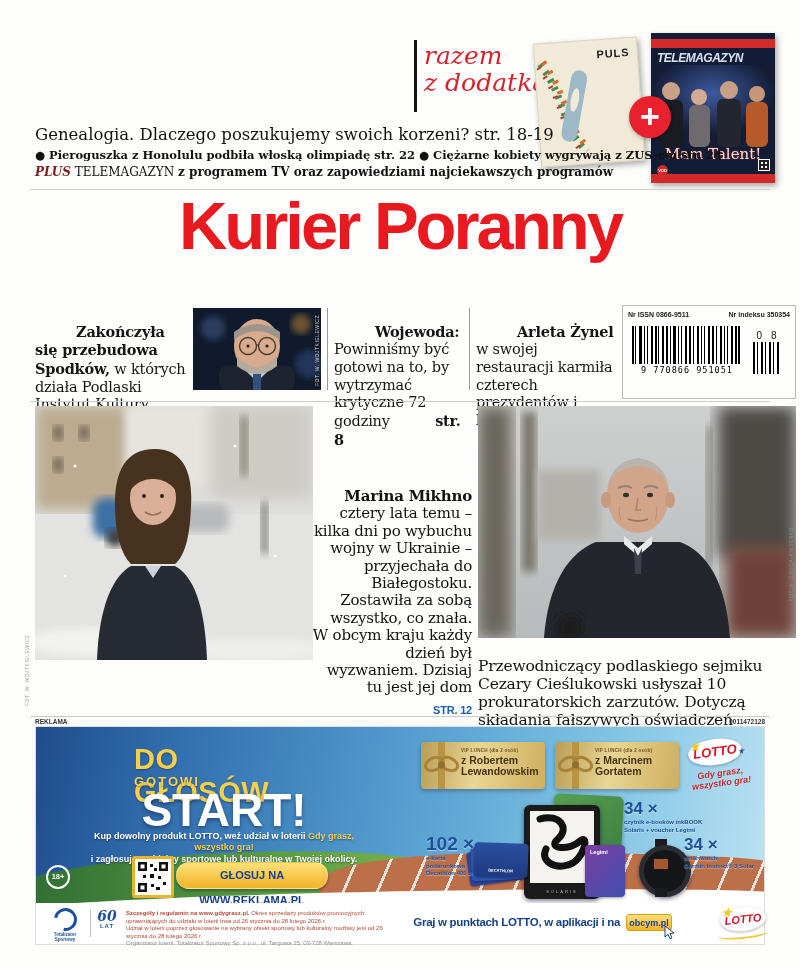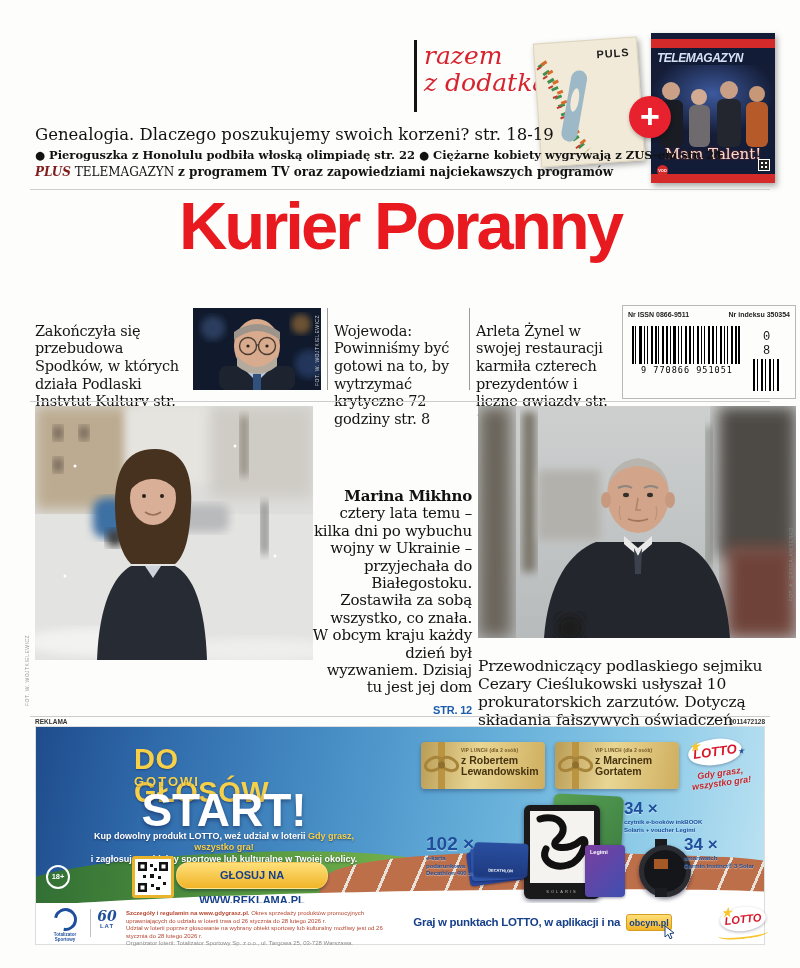--- a/index.html
+++ b/index.html
@@ -36,36 +36,36 @@
   
   .kp-title{left:0;top:192px;width:100%;text-align:center;font-size:67px;font-weight:800;letter-spacing:-3px;color:#e8191f;line-height:1;}
   .dateline{left:30px;top:276px;width:740px;height:24px;border-top:1px solid #555;border-bottom:2px solid #1a1a1a;
             display:flex;align-items:center;justify-content:space-between;}
   .dateline .blk{font-size:9px;font-weight:bold;line-height:1.15;color:#111;}
   .dateline .ctr{font-size:11px;font-weight:bold;}
   .dateline .rgt{text-align:right;}
 
   
   .teaser{font-family:"DejaVu Serif",serif;font-size:14.5px;line-height:1.22;color:#151515;letter-spacing:-0.2px;}
-  .teaser b{font-weight:normal;}
+  .teaser b{font-weight:bold;margin-left:41px;}
   .t1{left:35px;top:308px;width:152px;}
   .tphoto{left:193px;top:308px;width:128px;height:82px;overflow:hidden;}
   .tphoto svg{display:block;}
   .tcredit{position:absolute;right:1px;bottom:4px;writing-mode:vertical-rl;transform:rotate(180deg);font-size:5px;color:#cfcfcf;letter-spacing:.5px;}
   .vline{width:1px;background:#9a9a9a;top:308px;height:82px;}
   .v1{left:327px;} .v2{left:469px;}
   .t2{left:334px;top:308px;width:130px;}
   .t3{left:476px;top:308px;width:138px;}
   .bcbox{left:622px;top:305px;width:172px;height:92px;border:1px solid #b9b9b9;}
   .bclabels{position:absolute;left:5px;right:5px;top:5px;display:flex;justify-content:space-between;font-size:7px;font-weight:bold;color:#222;}
   .bcbars{position:absolute;left:9px;top:20px;width:110px;height:38px;
           background:repeating-linear-gradient(90deg,#000 0 1.5px,#fff 1.5px 3px,#000 3px 4px,#fff 4px 7px,#000 7px 9.5px,#fff 9.5px 11.5px);}
   .bcdigits{position:absolute;left:4px;top:59px;width:120px;text-align:center;font-family:"DejaVu Sans Mono",monospace;font-size:8.5px;letter-spacing:1px;color:#000;}
   .bcsmall{position:absolute;right:12px;top:24px;width:30px;text-align:center;}
-  .bcsmall .d{font-family:Liberation Mono, monospace;font-size:12px;letter-spacing:3px;}
+  .bcsmall .d{font-family:Liberation Sans, sans-serif;font-size:10px;letter-spacing:3px;}
   .bcsmall .bars{margin-top:1px;width:28px;height:32px;background:repeating-linear-gradient(90deg,#000 0 2px,#fff 2px 4.5px,#000 4.5px 5.5px,#fff 5.5px 8px);}
   .hr2{left:30px;top:401px;width:740px;height:1px;background:#cccccc;}
 
   
   .photoL{left:35px;top:406px;width:278px;height:254px;overflow:hidden;background:#d8d8d6;}
   .photoR{left:478px;top:406px;width:318px;height:232px;overflow:hidden;background:#c6c8c7;}
   .creditL{left:24px;top:622px;height:84px;writing-mode:vertical-rl;transform:rotate(180deg);font-size:5px;color:#999;letter-spacing:.5px;}
   .creditR{position:absolute;right:2px;bottom:36px;writing-mode:vertical-rl;transform:rotate(180deg);font-size:5px;color:#8a8a8a;letter-spacing:.5px;}
   .feature-text{left:312px;top:488px;width:160px;text-align:right;font-family:"DejaVu Serif",serif;font-size:15px;line-height:1.16;color:#121212;letter-spacing:-0.2px;}
   .feature-page{margin-top:7px;font-family:"Liberation Sans",sans-serif;font-size:11px;font-weight:bold;color:#1d5dad;}

